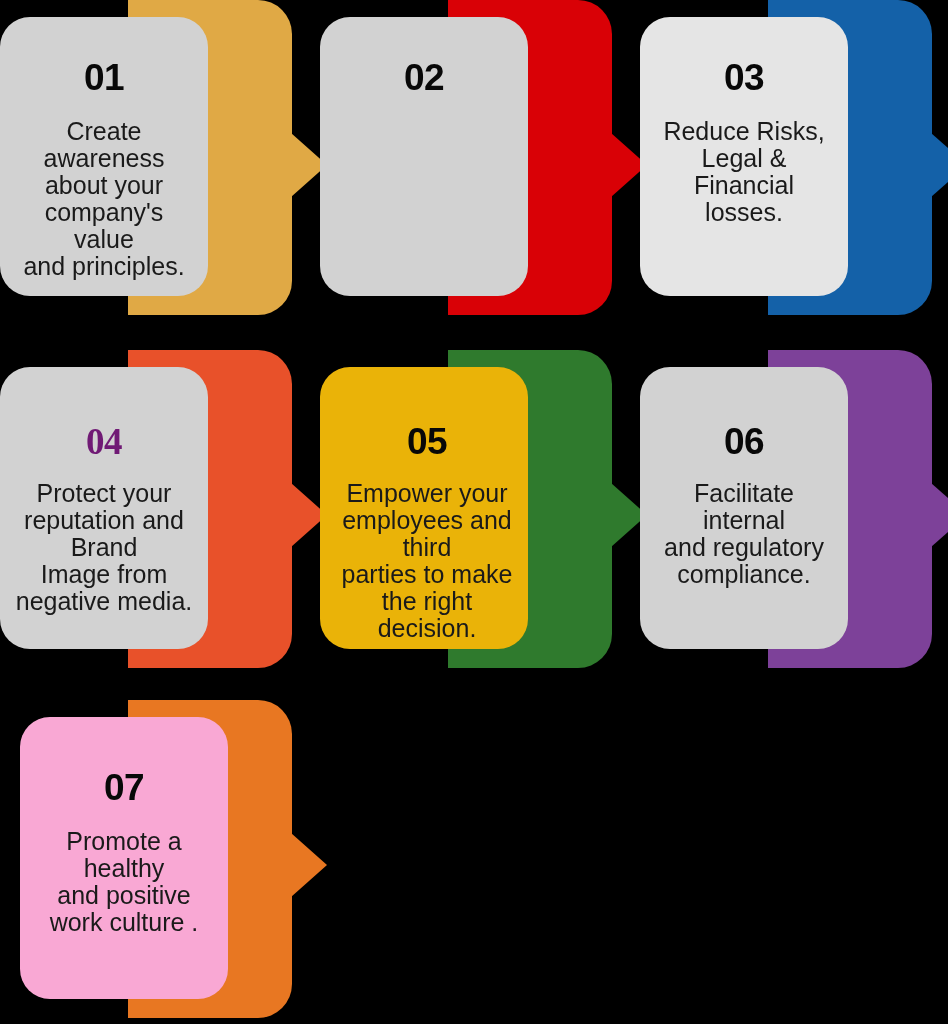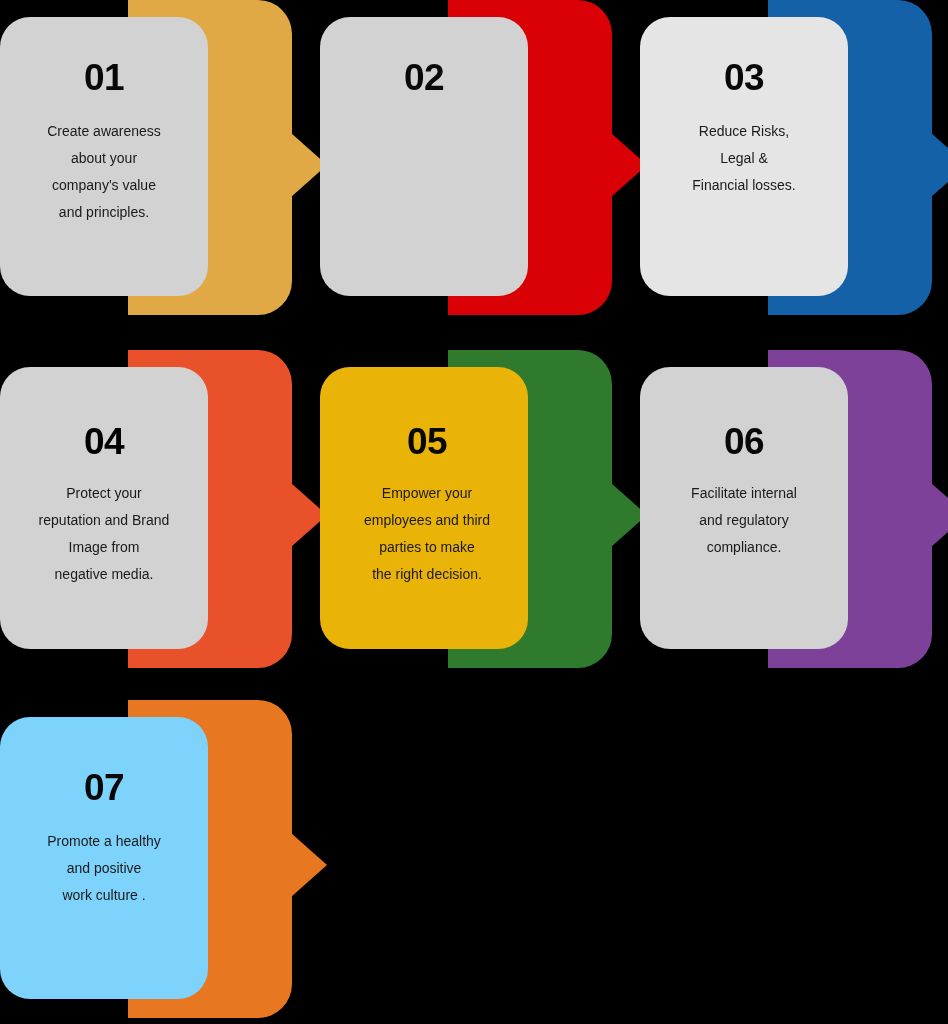--- a/index.html
+++ b/index.html
@@ -80,21 +80,21 @@
 
   .card-number {
     font-size: 37px;
     font-weight: bold;
     color: #080808;
     line-height: 1;
     letter-spacing: -0.5px;
     margin-bottom: 22px;
   }
   .card-text {
-    font-size: 14px;
+    font-size: 25px;
     line-height: 27px;
     color: #1a1a1a;
     white-space: pre-line;
   }
 
   
   .row2 .card { padding-top: 56px; }
   .row2 .card-number { margin-bottom: 20px; }
   .row3 .card { padding-top: 52px; }
   .row3 .card-number { margin-bottom: 22px; }
@@ -136,21 +136,21 @@
 Legal &amp;
 Financial losses.</div>
     </div>
   </div>
 
   <div class="cell row2">
     <div class="plate" style="background: rgb(232, 81, 42);">
       <div class="tip" style="border-left-color: rgb(232, 81, 42);"></div>
     </div>
     <div class="card" style="background: rgb(210, 210, 210);">
-      <div class="card-number" style="color: #000000;">04</div>
+      <div class="card-number" style="color: #701a75; font-family: Liberation Serif, serif;">04</div>
       <div class="card-text" style="color: rgb(26, 26, 26);">Protect your
 reputation and Brand
 Image from
 negative media.</div>
     </div>
   </div>
 
   <div class="cell row2">
     <div class="plate" style="background: rgb(47, 122, 45);">
       <div class="tip" style="border-left-color: rgb(47, 122, 45);"></div>
@@ -173,21 +173,21 @@
       <div class="card-text" style="color: rgb(26, 26, 26);">Facilitate internal
 and regulatory
 compliance.</div>
     </div>
   </div>
 
   <div class="cell row3">
     <div class="plate" style="background: rgb(232, 119, 34);">
       <div class="tip" style="border-left-color: rgb(232, 119, 34);"></div>
     </div>
-    <div class="card" style="background: #7dd3fc;">
+    <div class="card" style="background: #f9a8d4; margin-left: 20px;">
       <div class="card-number" style="color: rgb(8, 8, 8);">07</div>
       <div class="card-text" style="color: rgb(26, 26, 26);">Promote a healthy
 and positive
 work culture .</div>
     </div>
   </div>
 
   <div class="cell row3 empty"></div>
   <div class="cell row3 empty"></div>
 

